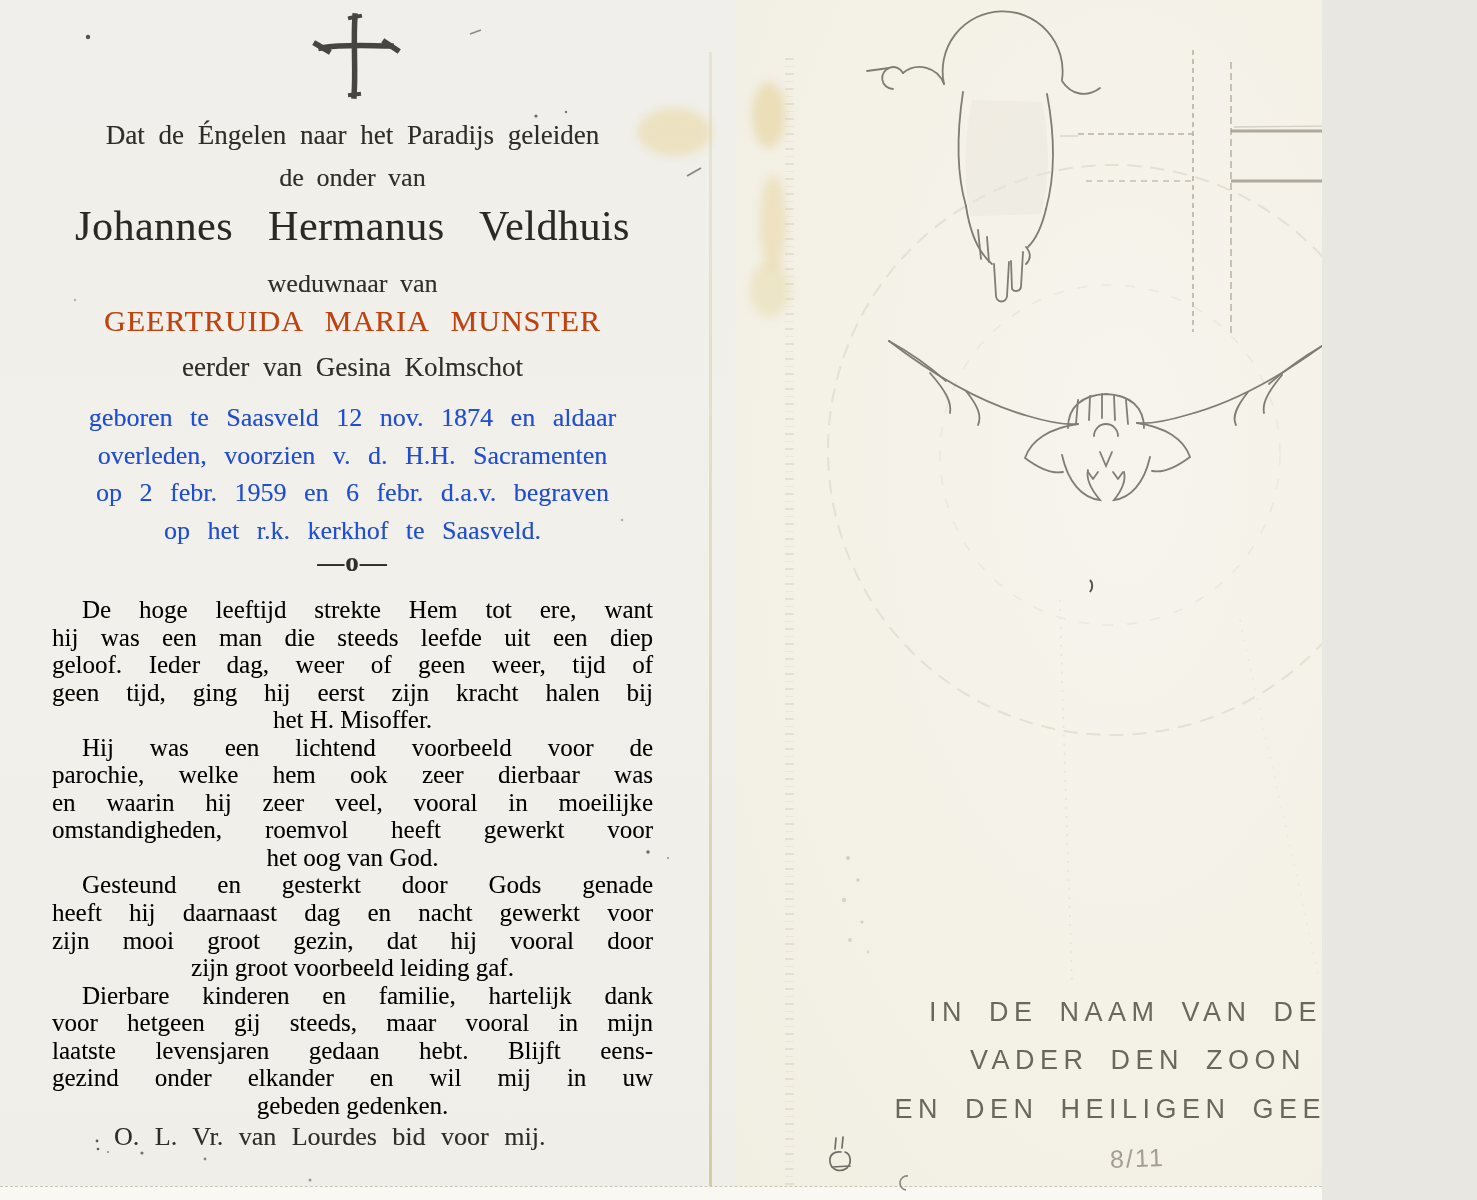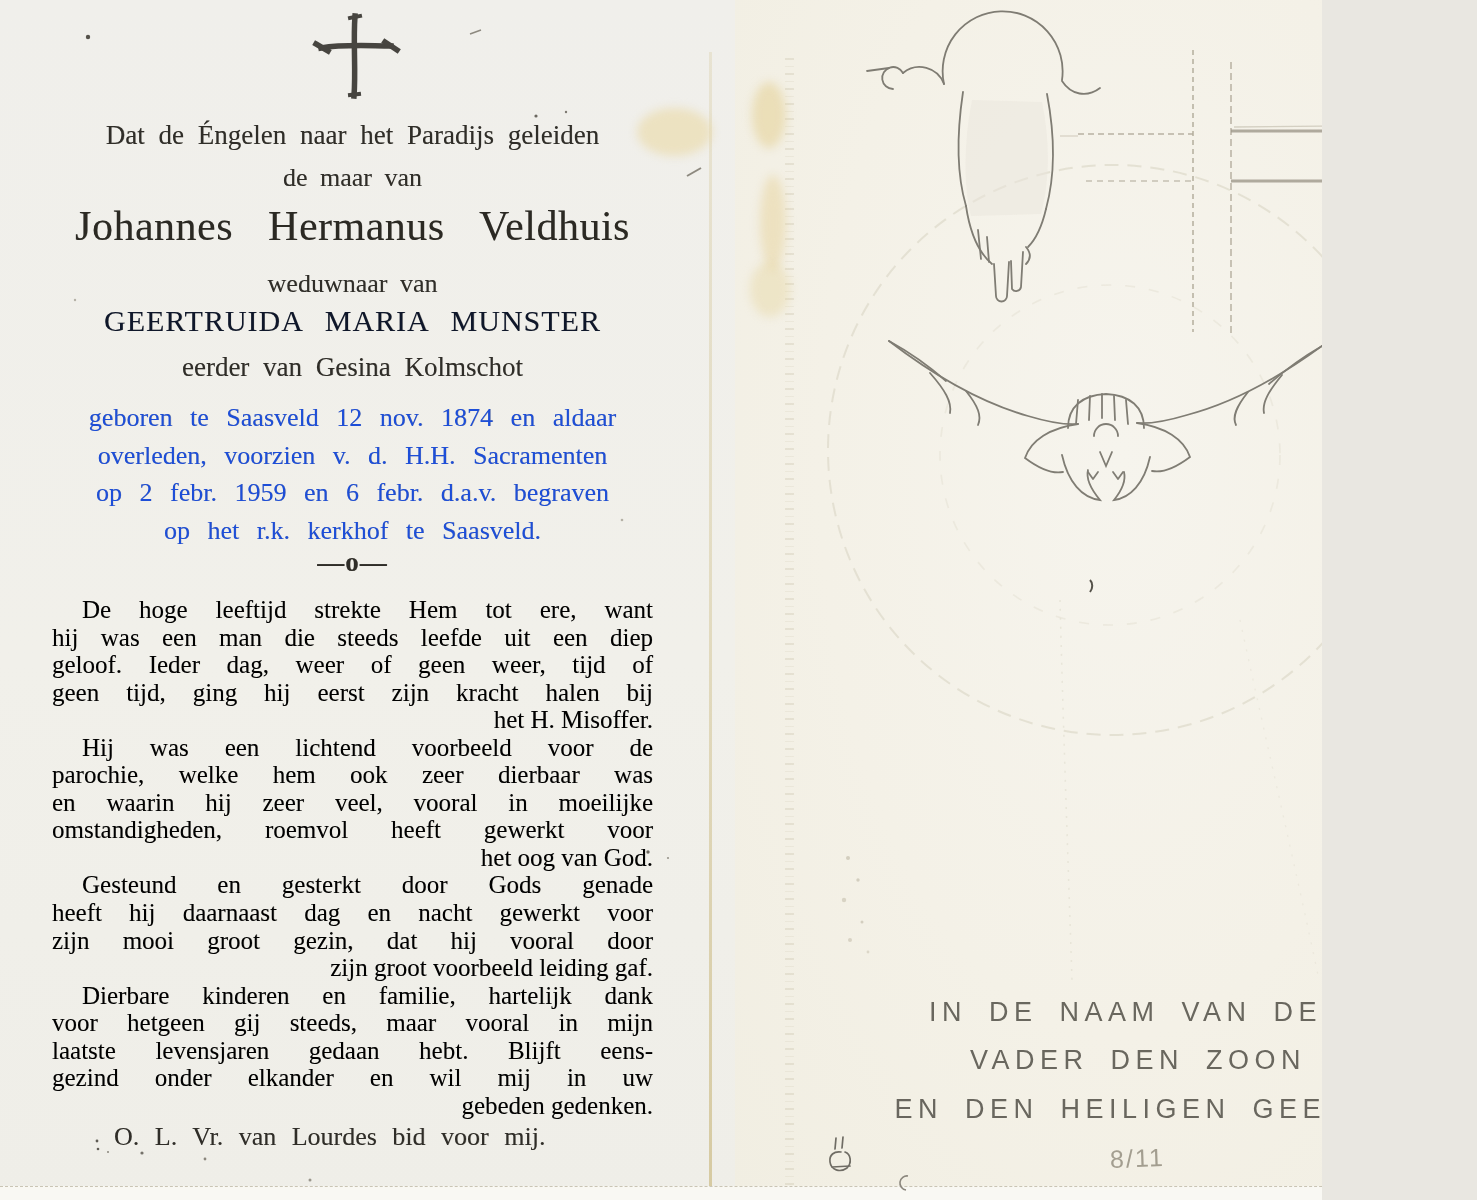--- a/index.html
+++ b/index.html
@@ -24,31 +24,31 @@
   .bottom-strip{position:absolute;left:0;bottom:0;width:1477px;height:13px;
         background:#f9f8f3;border-top:1px dashed #c9c4b4;}
   
   .l-line{position:absolute;left:52px;width:601px;color:#2f2d28;
         text-shadow:.3px .3px .6px rgba(60,56,48,.35);}
   .center{text-align:center;}
   .intro1{top:120px;font-size:27px;word-spacing:7px;}
   .intro2{top:163px;font-size:26px;word-spacing:6px;}
   .name{top:202px;font-size:42px;word-spacing:24px;letter-spacing:.5px;color:#2b2923;}
   .relation{top:269px;font-size:26px;word-spacing:6px;}
-  .spouse{top:304px;font-size:30px;word-spacing:14px;letter-spacing:1px;color:#0f172a;}
+  .spouse{top:304px;font-size:30px;word-spacing:14px;letter-spacing:1px;color:#c2410c;}
   .prior{top:352px;font-size:27px;word-spacing:7px;}
   .vitals{position:absolute;left:52px;top:399px;width:601px;font-size:26px;
         line-height:37.5px;word-spacing:11px;color:#1d4ed8;
         text-shadow:.3px .3px .6px rgba(60,56,48,.35);}
   .vitals div{text-align:center;}
   .divider{top:547px;font-size:27px;letter-spacing:1px;font-weight:bold;}
   .body-block{position:absolute;left:52px;top:596px;width:601px;font-size:25px;
         line-height:27.55px;color:#000000;text-shadow:.3px .3px .6px rgba(60,56,48,.32);}
   .j{text-align:justify;text-align-last:justify;}
-  .jl{text-align:right;}
+  .jl{text-align:center;}
   .ind{text-indent:30px;}
   .closing{position:absolute;left:114px;top:1122px;font-size:26px;word-spacing:9px;
         color:#2f2d28;text-shadow:.3px .3px .6px rgba(60,56,48,.35);}
   
   .blessing{position:absolute;left:808px;top:990px;width:660px;
         font-family:"Liberation Sans",sans-serif;font-size:27px;line-height:47px;
         letter-spacing:5.5px;word-spacing:9px;color:#56544c;opacity:.88;
         transform:scaleY(1.03);}
   .blessing div{text-align:center;}
   .page-num{position:absolute;left:1110px;top:1144px;
@@ -176,21 +176,21 @@
       <circle cx="844" cy="900" r="2.2" fill="#d8d3c4"></circle>
         <circle cx="862" cy="922" r="1.5" fill="#d3cebf"></circle>
       <circle cx="850" cy="940" r="2" fill="#d8d3c4"></circle>
         <circle cx="868" cy="952" r="1.4" fill="#dcd7c8"></circle>
       <circle cx="75" cy="300" r="1.2" fill="#b5b1a6"></circle>
         <circle cx="622" cy="520" r="1.3" fill="#b5b1a6"></circle>
     </g>
   </svg>
 
   <div class="l-line center intro1">Dat de Éngelen naar het Paradijs geleiden</div>
-  <div class="l-line center intro2">de maar van</div>
+  <div class="l-line center intro2">de onder van</div>
   <div class="l-line center name">Johannes Hermanus Veldhuis</div>
   <div class="l-line center relation">weduwnaar van</div>
   <div class="l-line center spouse">GEERTRUIDA MARIA MUNSTER</div>
   <div class="l-line center prior">eerder van Gesina Kolmschot</div>
 
   <div class="vitals">
     <div>geboren te Saasveld 12 nov. 1874 en aldaar</div>
     <div>overleden, voorzien v. d. H.H. Sacramenten</div>
     <div>op 2 febr. 1959 en 6 febr. d.a.v. begraven</div>
     <div>op het r.k. kerkhof te Saasveld.</div>

